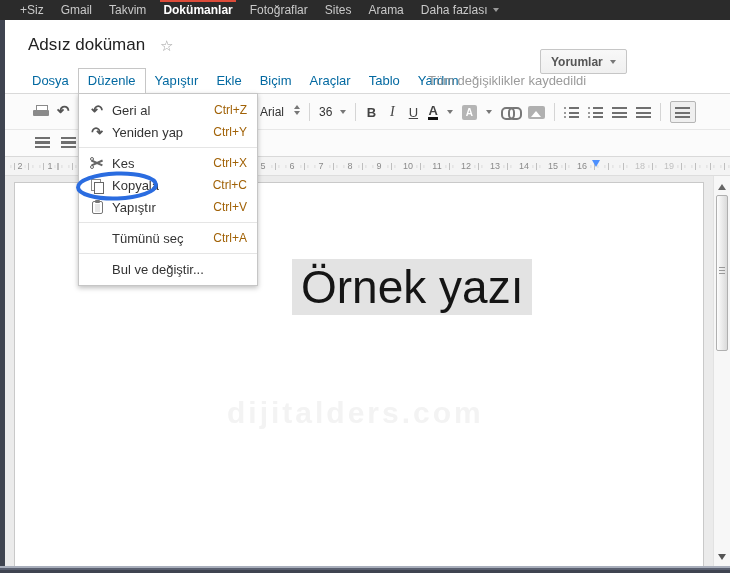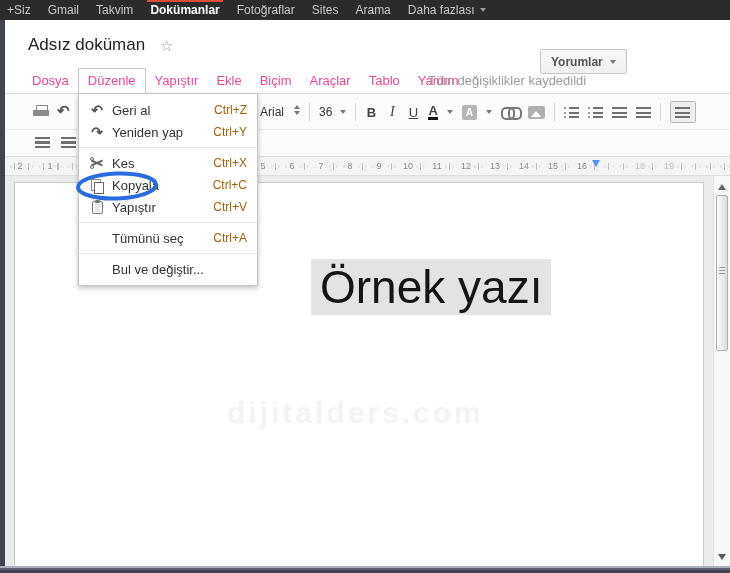--- a/index.html
+++ b/index.html
@@ -3,21 +3,21 @@
 <meta charset="utf-8">
 <style>
   *{box-sizing:border-box;margin:0;padding:0}
   html,body{width:730px;height:573px;overflow:hidden;background:#fff;
     font-family:"Liberation Sans", sans-serif;}
   .screen{position:relative;width:730px;height:573px;background:#fff;overflow:hidden}
 
   
   .topbar{position:absolute;left:0;top:0;width:730px;height:20px;background:#2b2b2b;
     display:flex;align-items:center;font-size:12px;color:#c9c9c9;z-index:50}
-  .topbar-left{display:flex;align-items:center;height:100%;padding-left:7px;gap:17px}
+  .topbar-left{display:flex;align-items:center;height:100%;padding-left:20px;gap:17px}
   .tb-item{height:100%;line-height:20px;position:relative;cursor:pointer;white-space:nowrap}
   .tb-item.active{color:#fff;font-weight:bold}
   .tb-item.active::after{content:'';position:absolute;left:-3px;right:-3px;top:0;height:2px;background:#dd4b39}
   .tb-more{display:flex;align-items:center;gap:5px}
   .topbar-right{margin-left:auto;display:flex;align-items:center;height:100%}
   .tb-user{display:flex;align-items:center;gap:6px;padding:0 10px;height:100%;line-height:20px}
   .tb-sep{width:1px;height:20px;background:#454545}
   .tb-gear{width:30px;height:100%;display:flex;align-items:center;justify-content:center;cursor:pointer}
   .caret{width:0;height:0;border-left:3.5px solid transparent;border-right:3.5px solid transparent;border-top:4px solid #9a9a9a;display:inline-block}
   .caret.dark{border-top-color:#777}
@@ -42,21 +42,21 @@
     display:flex;align-items:center;gap:7px;border:1px solid #c6c6c6;border-radius:2px;
     background:linear-gradient(#f8f8f8,#f0f0f0);font-size:12px;font-weight:bold;color:#555;cursor:pointer}
   .btn-share{position:absolute;left:619px;top:27px;height:27px;padding:0 12px;
     display:flex;align-items:center;gap:7px;border:1px solid #3079ed;border-radius:2px;
     background:#4d90fe;font-size:12px;font-weight:bold;color:#fff;cursor:pointer}
   .lock{position:relative;width:9px;height:11px;display:inline-block}
   .lock::before{content:'';position:absolute;top:0;left:1.5px;width:6px;height:7px;
     border:1.5px solid #fff;border-bottom:none;border-radius:3px 3px 0 0}
   .lock::after{content:'';position:absolute;bottom:0;left:0;width:9px;height:6px;background:#fff;border-radius:1px}
 
-  .menubar{position:absolute;left:18px;top:48px;height:25px;display:flex;font-size:13px;color:#ec4899}
+  .menubar{position:absolute;left:18px;top:48px;height:25px;display:flex;font-size:13px;color:#0369a1}
   .mb-item{padding:0 9px;line-height:25px;cursor:pointer;white-space:nowrap}
   .mb-item.open{position:relative;z-index:30;background:#fff;border:1px solid #c6c6c6;border-bottom:none;line-height:24px}
   .saved-status{position:absolute;left:423px;top:53px;font-size:13px;color:#9b9b9b;white-space:nowrap}
 
   
   .toolbar{position:absolute;left:5px;top:93px;width:725px;height:64px;background:#fbfbfb;
     border-top:1px solid #d9d9d9;border-bottom:1px solid #d9d9d9}
   .tb-row1{position:relative;height:36px;border-bottom:1px solid #e7e7e7}
   .tb-row2{position:relative;height:26px}
   .print{position:absolute;left:28px;top:11px;width:16px;height:14px}
@@ -103,21 +103,21 @@
     background-size:100% 7px,100% 3px;background-position:9px 55%,5.4px 55%;background-repeat:repeat-x}
   .rnum{position:absolute;top:4px;transform:translateX(-50%);font-size:9px;color:#8a8a8a;background:#f4f4f4;padding:0 2px}
   .rnum.faded{color:#bfbfbf}
   .rmarker{position:absolute;left:587px;top:3px;width:0;height:0;cursor:pointer;
     border-left:4.5px solid transparent;border-right:4.5px solid transparent;border-top:7px solid #4d90fe}
 
   
   .docarea{position:absolute;left:5px;top:176px;width:725px;height:390px;background:#ebebeb}
   .page{position:absolute;left:9px;top:6px;width:690px;height:384px;background:#fff;
     border:1px solid #c9c9c9;border-bottom:none;cursor:text}
-  .doc-heading{position:absolute;left:296px;top:76px;font-size:46px;color:#151515;
+  .doc-heading{position:absolute;left:277px;top:76px;font-size:46px;color:#151515;
     background:#e3e3e3;padding:1px 9px;white-space:nowrap;letter-spacing:0}
   .watermark{position:absolute;left:212px;top:213px;font-size:30px;font-weight:bold;color:#f3f3f3;
     letter-spacing:3px;white-space:nowrap}
 
   
   .scrollbar{position:absolute;right:0;top:0;width:17px;height:390px;background:#f7f7f7;border-left:1px solid #e2e2e2}
   .sb-up{position:absolute;top:8px;left:4px;width:0;height:0;cursor:pointer;
     border-left:4px solid transparent;border-right:4px solid transparent;border-bottom:6px solid #666}
   .sb-thumb{position:absolute;top:19px;left:2px;width:12px;height:156px;cursor:pointer;
     background:linear-gradient(to right,#fdfdfd,#dadada);border:1px solid #b0b0b0;border-radius:2px}

